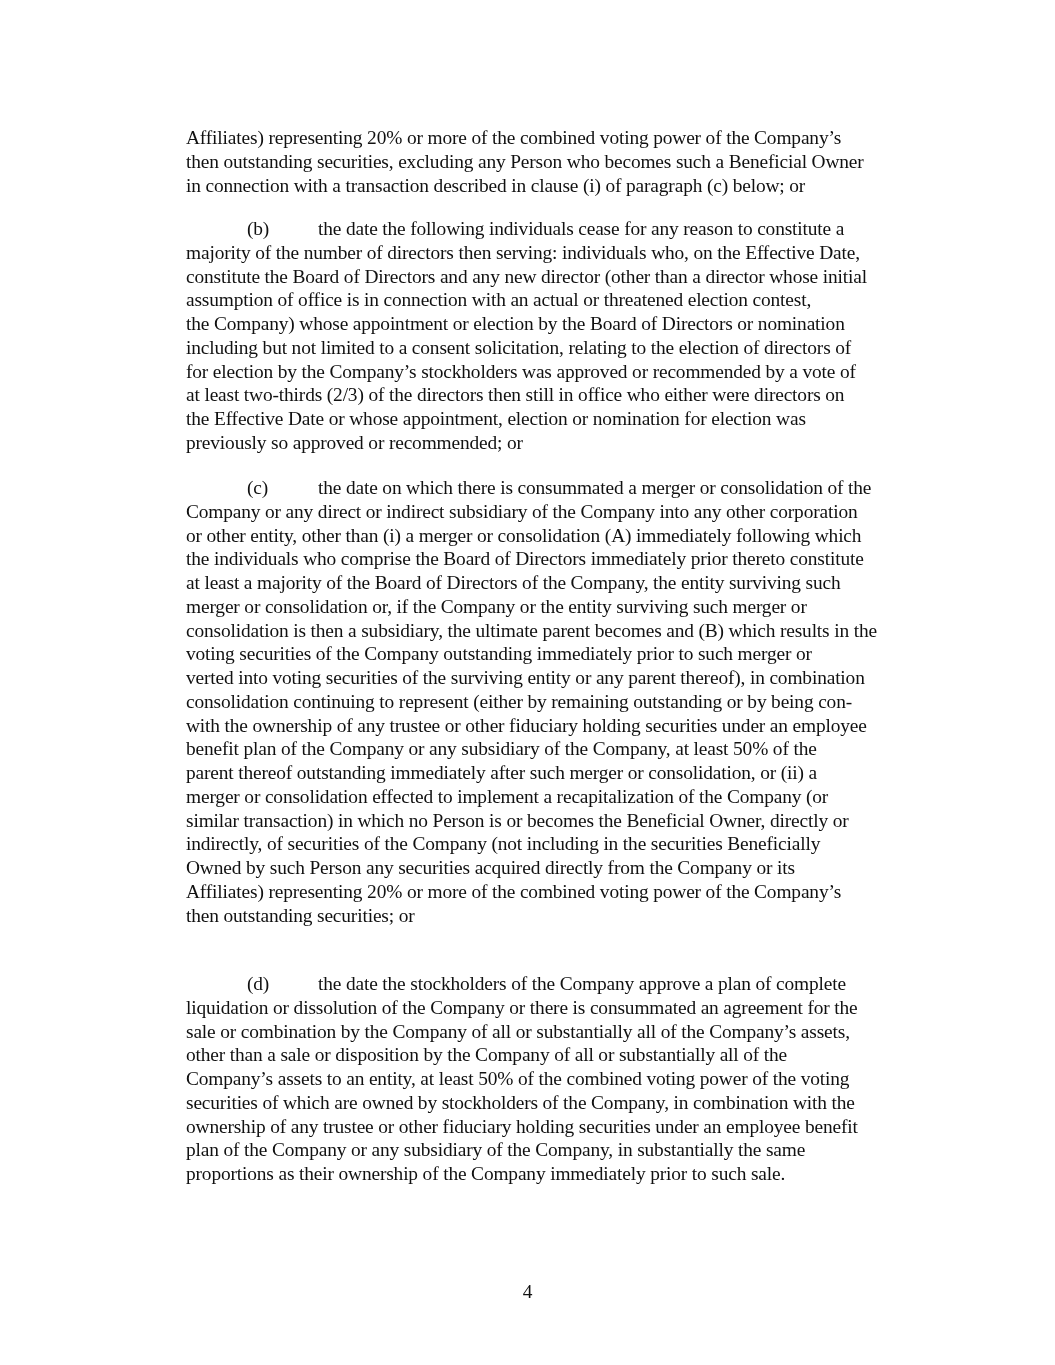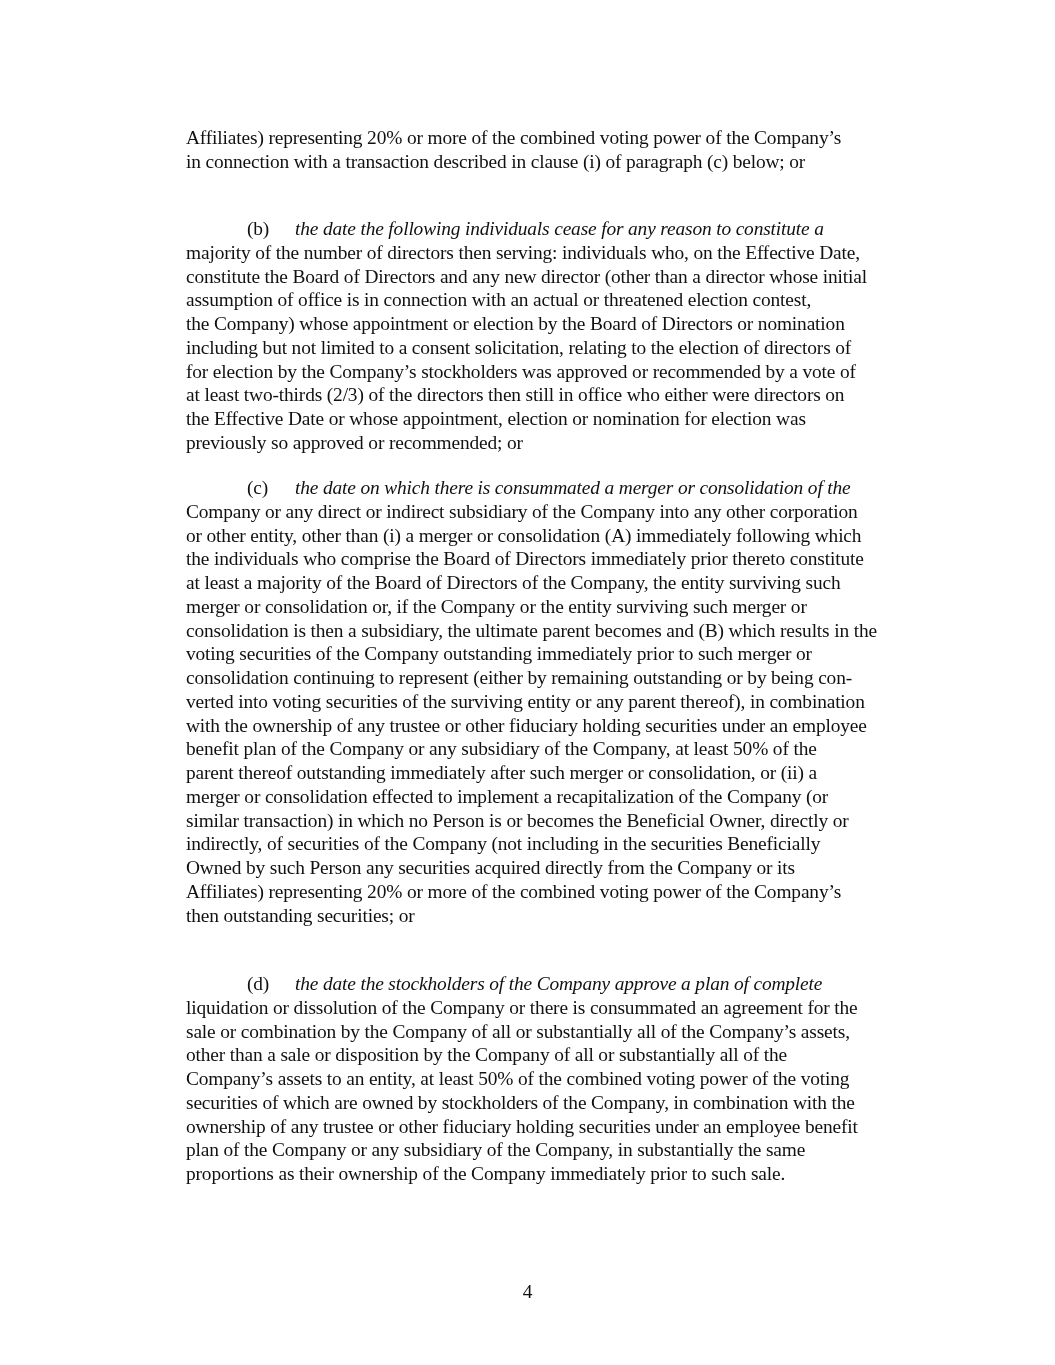--- a/index.html
+++ b/index.html
@@ -10,37 +10,38 @@
     }
     .page { position: absolute; left: 0; top: 0; width: 1055px; height: 1365px; }
     .para { position: absolute; left: 186px; width: 760px; }
     .line {
       display: block; white-space: nowrap;
       font-size: 19.4px; line-height: 23.75px; height: 23.75px;
       letter-spacing: -0.15px;
     }
     .line.first { position: relative; }
     .marker { display: inline-block; position: absolute; left: 61px; }
-    .first-text { display: inline-block; position: absolute; left: 109px; font-style: italic; }
+    .first-text { display: inline-block; position: absolute; left: 132px; }
     #p-a { top: 126px; }
     #p-b { top: 217px; }
     #p-c { top: 476px; }
     #p-d { top: 972px; }
     .page-number {
       position: absolute; top: 1280px; left: 0; width: 1055px; text-align: center;
       font-size: 19.4px; line-height: 24px;
     }
   </style>
 </head>
 <body>
 
 <div class="page">
 
   <div class="para" id="p-a">
     <span class="line">Affiliates) representing 20% or more of the combined voting power of the Company’s</span>
+    <span class="line">then outstanding securities, excluding any Person who becomes such a Beneficial Owner</span>
     <span class="line">in connection with a transaction described in clause (i) of paragraph (c) below; or</span>
   </div>
 
   <div class="para" id="p-b">
     <span class="line first">
       <span class="marker">(b)</span>
       <span class="first-text">the date the following individuals cease for any reason to constitute a</span>
     </span>
     <span class="line">majority of the number of directors then serving: individuals who, on the Effective Date,</span>
     <span class="line">constitute the Board of Directors and any new director (other than a director whose initial</span>
@@ -58,22 +59,22 @@
       <span class="marker">(c)</span>
       <span class="first-text">the date on which there is consummated a merger or consolidation of the</span>
     </span>
     <span class="line">Company or any direct or indirect subsidiary of the Company into any other corporation</span>
     <span class="line">or other entity, other than (i) a merger or consolidation (A) immediately following which</span>
     <span class="line">the individuals who comprise the Board of Directors immediately prior thereto constitute</span>
     <span class="line">at least a majority of the Board of Directors of the Company, the entity surviving such</span>
     <span class="line">merger or consolidation or, if the Company or the entity surviving such merger or</span>
     <span class="line">consolidation is then a subsidiary, the ultimate parent becomes and (B) which results in the</span>
     <span class="line">voting securities of the Company outstanding immediately prior to such merger or</span>
+    <span class="line">verted into voting securities of the surviving entity or any parent thereof), in combination</span>
     <span class="line">consolidation continuing to represent (either by remaining outstanding or by being con-</span>
-    <span class="line">verted into voting securities of the surviving entity or any parent thereof), in combination</span>
     <span class="line">with the ownership of any trustee or other fiduciary holding securities under an employee</span>
     <span class="line">benefit plan of the Company or any subsidiary of the Company, at least 50% of the</span>
     <span class="line">parent thereof outstanding immediately after such merger or consolidation, or (ii) a</span>
     <span class="line">merger or consolidation effected to implement a recapitalization of the Company (or</span>
     <span class="line">similar transaction) in which no Person is or becomes the Beneficial Owner, directly or</span>
     <span class="line">indirectly, of securities of the Company (not including in the securities Beneficially</span>
     <span class="line">Owned by such Person any securities acquired directly from the Company or its</span>
     <span class="line">Affiliates) representing 20% or more of the combined voting power of the Company’s</span>
     <span class="line">then outstanding securities; or</span>
   </div>

